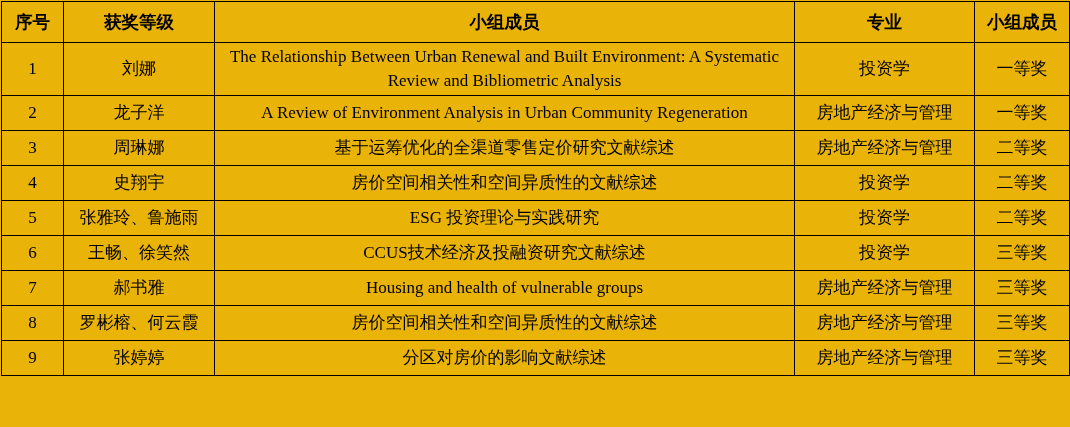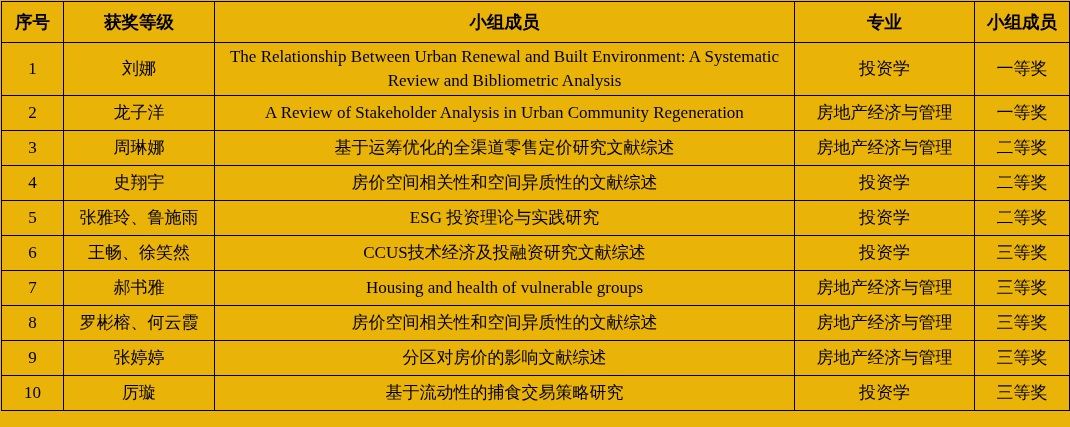--- a/index.html
+++ b/index.html
@@ -76,21 +76,21 @@
       <tr class="row-tall">
         <td>1</td>
         <td>刘娜</td>
         <td>The Relationship Between Urban Renewal and Built Environment: A Systematic Review and Bibliometric Analysis</td>
         <td>投资学</td>
         <td>一等奖</td>
       </tr>
       <tr>
         <td>2</td>
         <td>龙子洋</td>
-        <td>A Review of Stakeholder Analysis in Urban Community Regeneration</td>
+        <td>A Review of Environment Analysis in Urban Community Regeneration</td>
         <td>房地产经济与管理</td>
         <td>一等奖</td>
       </tr>
       <tr>
         <td>3</td>
         <td>周琳娜</td>
         <td>基于运筹优化的全渠道零售定价研究文献综述</td>
         <td>房地产经济与管理</td>
         <td>二等奖</td>
       </tr>
@@ -129,22 +129,15 @@
         <td>房地产经济与管理</td>
         <td>三等奖</td>
       </tr>
       <tr>
         <td>9</td>
         <td>张婷婷</td>
         <td>分区对房价的影响文献综述</td>
         <td>房地产经济与管理</td>
         <td>三等奖</td>
       </tr>
-      <tr>
-        <td>10</td>
-        <td>厉璇</td>
-        <td>基于流动性的捕食交易策略研究</td>
-        <td>投资学</td>
-        <td>三等奖</td>
-      </tr>
     </tbody>
   </table>
 </div>
 
 </body></html>

